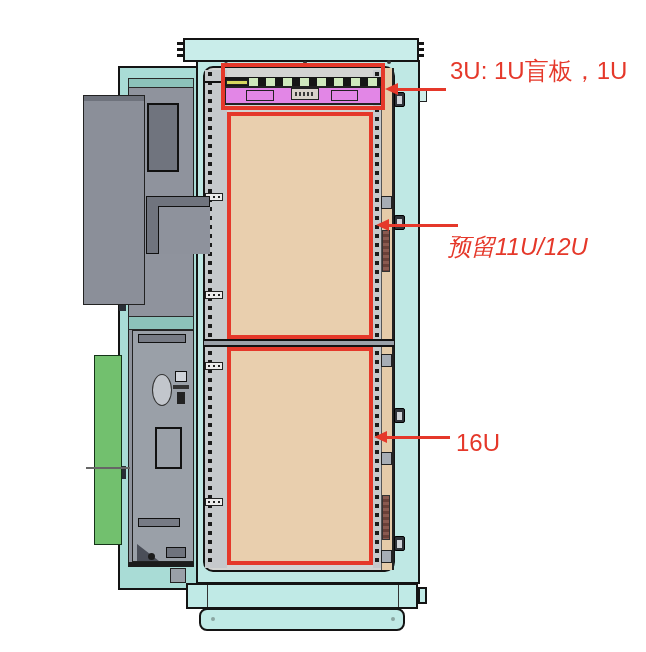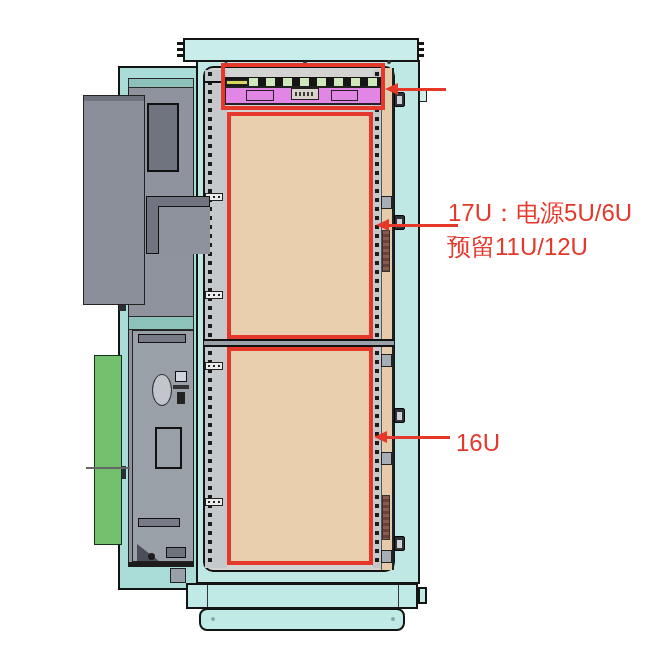--- a/index.html
+++ b/index.html
@@ -173,23 +173,23 @@
   <div class="abs base1">
     <div class="vline" style="left:19px;"></div>
     <div class="vline" style="left:210px;"></div>
   </div>
   <div class="abs base2"></div>
   <div class="abs dot4" style="left:211px;top:617px;background:#8aa6a2;"></div>
   <div class="abs dot4" style="left:391px;top:617px;background:#8aa6a2;"></div>
 
   <div class="abs arrowhead" style="left:385px;top:83px;"></div>
   <div class="abs leader" style="left:396px;top:88px;width:50px;"></div>
+  <div class="abs ann" style="left:450px;top:55px;">3U: 1U盲板，1U</div>
 
   <div class="abs arrowhead" style="left:376px;top:219px;"></div>
   <div class="abs leader" style="left:387px;top:224px;width:71px;"></div>
-  <div class="abs ann" style="left:448px;top:197px;">17U：电源5U/6U</div>
-  <div class="abs ann" style="left:447px;top:231px;">预留11U/12U</div>
+  <div class="abs ann" style="left:447px;top:231px;font-style:italic;">预留11U/12U</div>
 
   <div class="abs arrowhead" style="left:374px;top:431px;"></div>
   <div class="abs leader" style="left:385px;top:436px;width:65px;"></div>
   <div class="abs ann" style="left:456px;top:427px;">16U</div>
 
 </div>
 
 </body></html>

